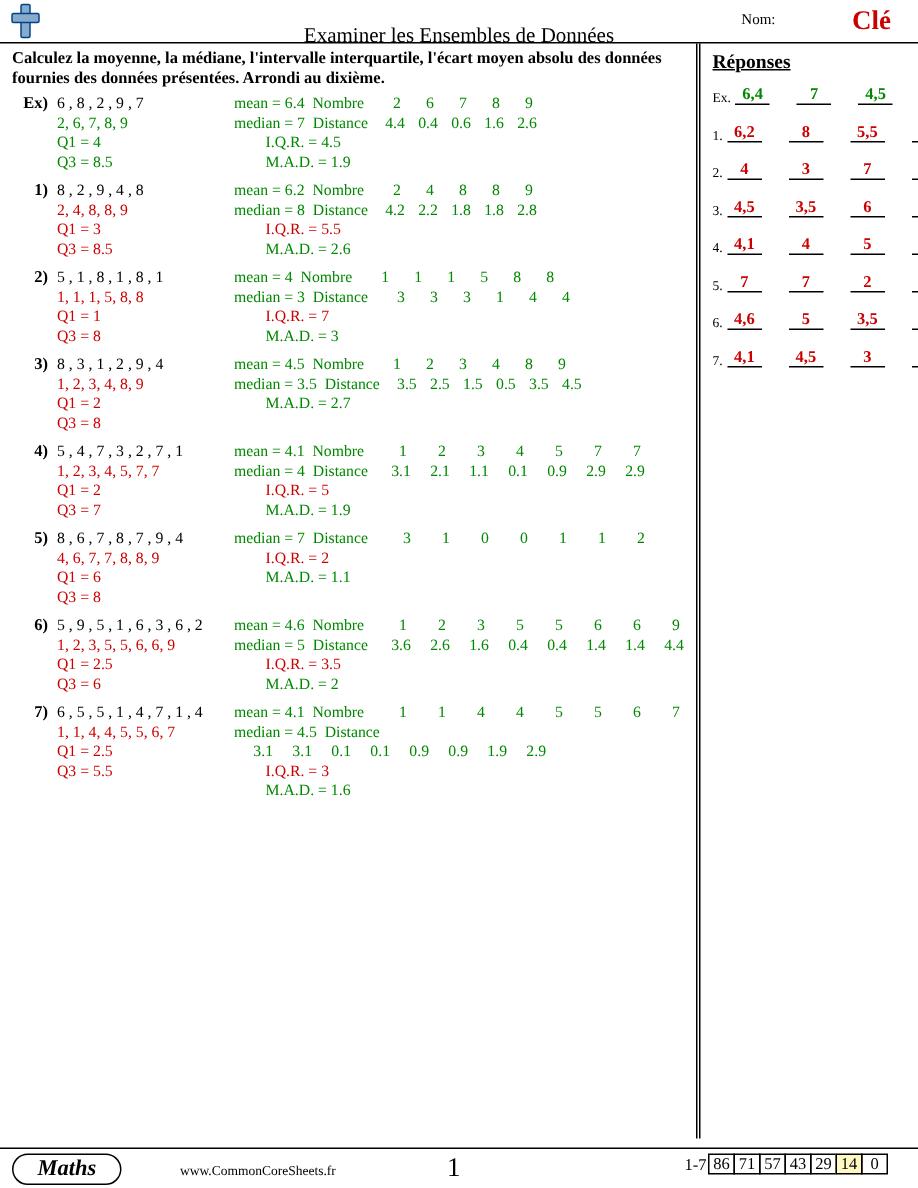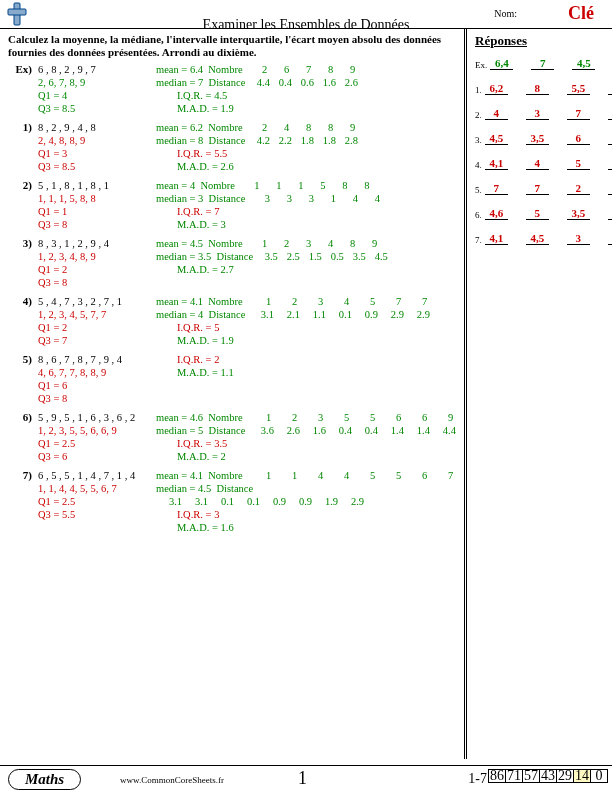--- a/index.html
+++ b/index.html
@@ -32,21 +32,21 @@
 .ans-row{display:flex;margin-bottom:12px;align-items:flex-end}
 .ans-num{width:16px;font-size:9px;text-align:right;padding-right:3px}
 .ans-vals{display:flex;gap:18px}
 .ans-vals span{display:inline-block;width:23px;text-align:center;border-bottom:1px solid #000;font-weight:bold;font-size:11px}
 .ans-ex span{color:#080}
 .ans-reg span{color:#c00}
 .footer{position:absolute;bottom:0;left:0;width:612px;height:26px;border-top:1px solid #000}
 .subject{position:absolute;left:8px;top:3px;font-weight:bold;font-size:15px;border:1.5px solid #000;border-radius:12px;padding:1px 16px;font-style:italic}
 .url{position:absolute;left:120px;top:9px;font-size:9px}
 .pagenum{position:absolute;left:298px;top:2px;font-size:18px}
-.scale{position:absolute;right:4px;top:3px;font-size:14px;display:flex}
+.scale{position:absolute;right:20px;top:3px;font-size:11px;display:flex}
 .scale-label{margin-right:2px;padding-top:2px}
 .scale div.cell{border:1px solid #000;width:16px;height:12px;text-align:center;margin-left:-1px;line-height:12px}
 .scale div.cell.hi{background:#fef9c3}
 </style>
 </head>
 <body>
 
 <div class="header">
   <span class="cross-icon">
     <svg width="22" height="26">
@@ -141,20 +141,21 @@
 </div>
         <div class="prob">
   <div class="prob-num">5)</div>
   <div class="prob-left">
     <div class="data">8 , 6 , 7 , 8 , 7 , 9 , 4</div>
     <div class="sorted">4, 6, 7, 7, 8, 8, 9</div>
     <div class="sorted">Q1 = 6</div>
     <div class="sorted">Q3 = 8</div>
   </div>
   <div class="prob-right">
+    <div class="median">median = 7&nbsp;&nbsp;Distance&nbsp;<span class="nums wide"><span>3</span><span>1</span><span>0</span><span>0</span><span>1</span><span>1</span><span>2</span></span></div>
     <div class="iqr">&nbsp;&nbsp;&nbsp;&nbsp;&nbsp;&nbsp;&nbsp;&nbsp;I.Q.R. = 2</div>
     <div class="mad">&nbsp;&nbsp;&nbsp;&nbsp;&nbsp;&nbsp;&nbsp;&nbsp;M.A.D. = 1.1</div>
   </div>
 </div>
         <div class="prob">
   <div class="prob-num">6)</div>
   <div class="prob-left">
     <div class="data">5 , 9 , 5 , 1 , 6 , 3 , 6 , 2</div>
     <div class="sorted">1, 2, 3, 5, 5, 6, 6, 9</div>
     <div class="sorted">Q1 = 2.5</div>

